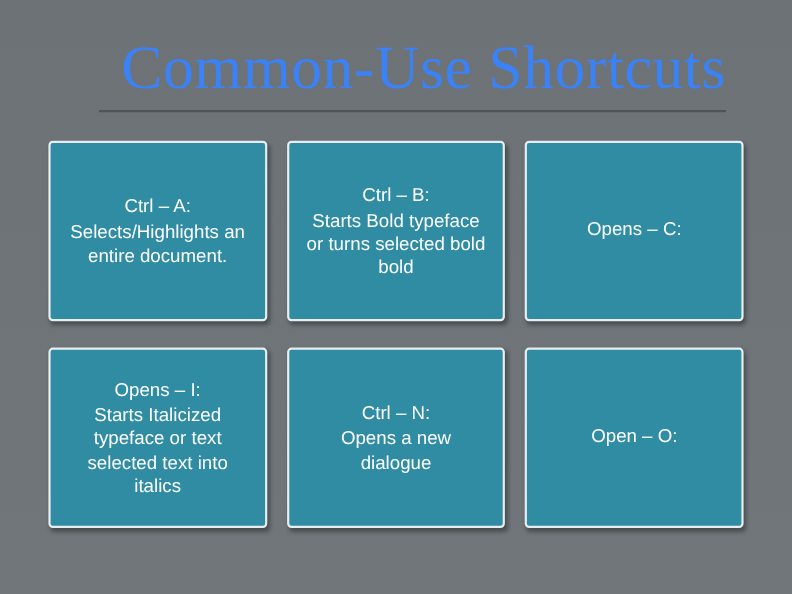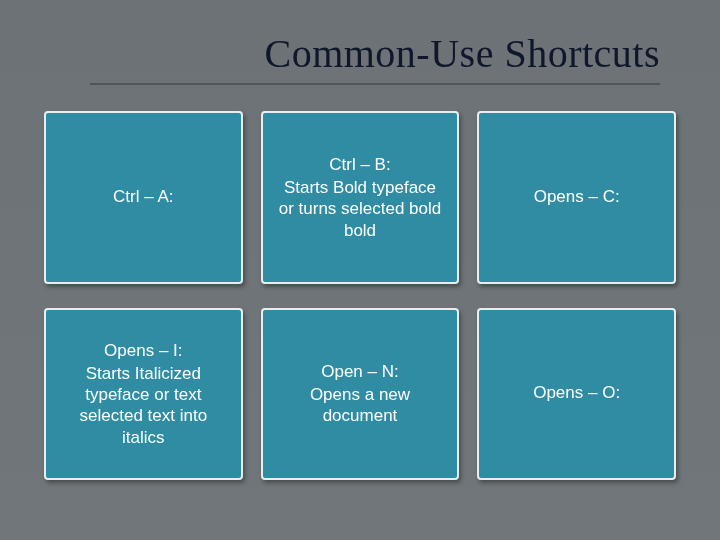--- a/index.html
+++ b/index.html
@@ -16,23 +16,23 @@
     display: flex;
     flex-direction: column;
   }
   .title-wrap {
     border-bottom: 2px solid #4e5559;
     padding-bottom: 6px;
     margin: 6px 30px 26px 60px;
   }
   .title {
     font-family: "Times New Roman", Times, serif;
-    font-size: 40px;
+    font-size: 56px;
     font-weight: 400;
-    color: #0f172a;
+    color: #3b82f6;
     text-align: right;
     letter-spacing: 0.5px;
   }
   .grid {
     display: grid;
     grid-template-columns: repeat(3, 1fr);
     grid-template-rows: repeat(2, 1fr);
     gap: 24px 18px;
     padding: 0 14px;
     flex: 1;
@@ -64,39 +64,40 @@
 
 <div class="slide">
   <div class="title-wrap">
     <h1 class="title">Common-Use Shortcuts</h1>
   </div>
 
   <div class="grid">
 
     <div class="card">
       <div class="heading">Ctrl – A:</div>
+      <div class="desc">Selects/Highlights an entire document.</div>
     </div>
 
     <div class="card">
       <div class="heading">Ctrl – B:</div>
       <div class="desc">Starts Bold typeface or turns selected bold bold</div>
     </div>
 
     <div class="card">
       <div class="heading">Opens – C:</div>
     </div>
 
     <div class="card">
       <div class="heading">Opens – I:</div>
       <div class="desc">Starts Italicized typeface or text selected text into italics</div>
     </div>
 
     <div class="card">
-      <div class="heading">Open – N:</div>
-      <div class="desc">Opens a new document</div>
+      <div class="heading">Ctrl – N:</div>
+      <div class="desc">Opens a new dialogue</div>
     </div>
 
     <div class="card">
-      <div class="heading">Opens – O:</div>
+      <div class="heading">Open – O:</div>
     </div>
 
   </div>
 </div>
 
 </body></html>

